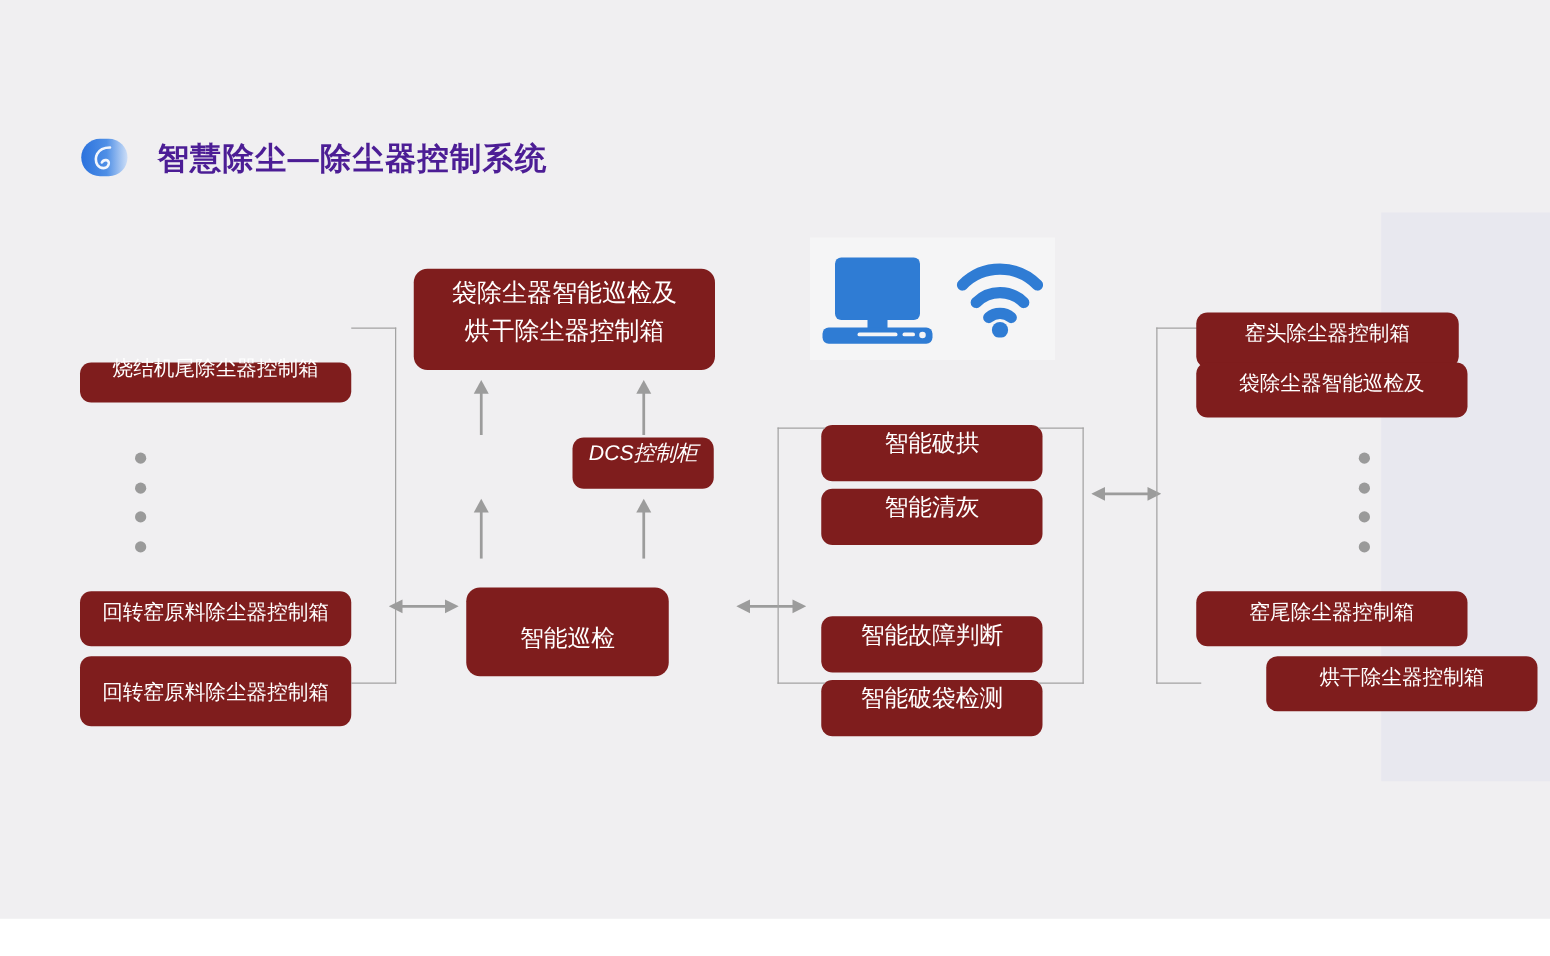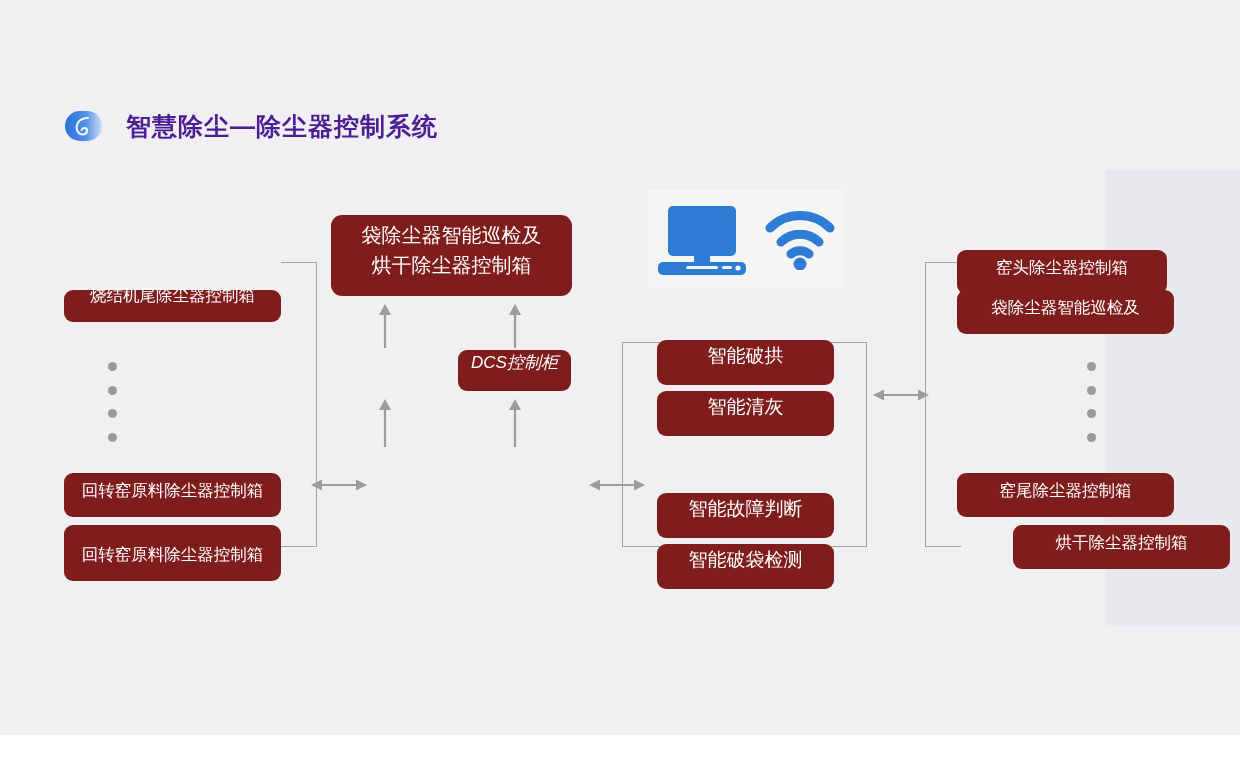--- a/index.html
+++ b/index.html
@@ -187,20 +187,21 @@
         <path d="M9 1 L15 12 L3 12 Z" fill="#9c9c9c"></path>
       </svg>
     </div>
     <div class="arrow" style="left:506px; top:398px;">
       <svg width="18" height="49" viewBox="0 0 18 49">
         <line x1="9" y1="49" x2="9" y2="7" stroke="#9c9c9c" stroke-width="2.2"></line>
         <path d="M9 1 L15 12 L3 12 Z" fill="#9c9c9c"></path>
       </svg>
     </div>
 
+    <div class="bbox big" style="left:373px; top:450px; width:162px; height:71px; border-radius:11px;">智能巡检</div>
 
     <div class="arrow" style="left:311px; top:475px;">
       <svg width="56" height="20" viewBox="0 0 56 20">
         <line x1="6" y1="10" x2="50" y2="10" stroke="#9c9c9c" stroke-width="2.2"></line>
         <path d="M0 10 L11 4.5 L11 15.5 Z" fill="#9c9c9c"></path>
         <path d="M56 10 L45 4.5 L45 15.5 Z" fill="#9c9c9c"></path>
       </svg>
     </div>
 
     <div class="arrow" style="left:589px; top:475px;">

